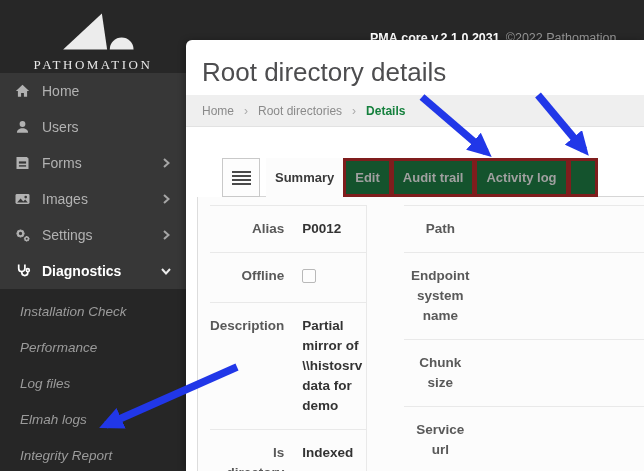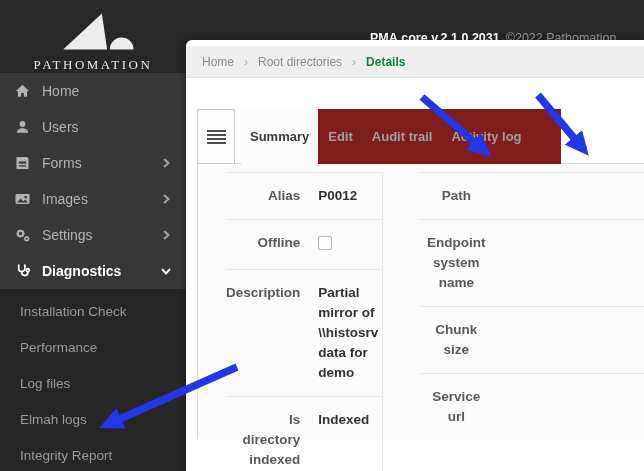--- a/index.html
+++ b/index.html
@@ -21,43 +21,43 @@
   .brand { height: 95px; background: #272727; text-align: center; padding-top: 9px; cursor: pointer; }
   .brand svg { display: block; margin: 0 auto; }
   .brand-name { display: block; margin-top: 4px; font-family: "Liberation Serif", serif; font-size: 13px; letter-spacing: 2.5px; color: #e8e8e8; }
   .menu { background: #373737; }
   .mi { height: 36px; display: flex; align-items: center; padding: 0 14px 0 14px; color: #b2b2b2; font-size: 14px; cursor: pointer; }
   .mi .ico { width: 18px; height: 16px; margin-right: 10px; flex: 0 0 18px; display: flex; align-items: center; }
   .mi .lbl { flex: 1; }
   .mi .chev { width: 12px; height: 12px; opacity: .9; }
   .mi.active { color: #ffffff; font-weight: bold; }
   .submenu { background: #262626; padding-top: 4px; flex: 1; }
-  .smi { height: 36px; display: flex; align-items: center; padding-left: 20px; color: #9b9b9b; font-size: 13.5px; cursor: pointer; }
+  .smi { height: 36px; display: flex; align-items: center; padding-left: 20px; color: #9b9b9b; font-size: 13.5px; cursor: pointer; font-style: italic; }
 
   
   .content { position: absolute; left: 186px; top: 40px; width: 458px; height: 431px; background: #ffffff; border-top-left-radius: 6px; overflow: hidden; z-index: 2; box-shadow: -2px 0 6px rgba(0,0,0,.25); }
   .page-title { margin: 15px 0 0 16px; font-size: 26px; line-height: 34px; font-weight: normal; color: #4d4d4f; }
   .breadcrumb { margin-top: 6px; height: 32px; background: #efefef; border-bottom: 1px solid #e2e2e2; display: flex; align-items: center; padding: 0 16px; font-size: 12px; color: #8a8a8a; }
   .breadcrumb .crumb { cursor: pointer; }
   .breadcrumb .crumb.current { font-weight: bold; color: #15803d; cursor: default; }
   .breadcrumb .sep { margin: 0 10px; color: #aaa; font-size: 12px; }
 
   
-  .tabs-row { display: flex; align-items: stretch; height: 55px; margin-top: 31px; padding-left: 11px; }
+  .tabs-row { display: flex; align-items: stretch; height: 39px; margin-top: 31px; padding-left: 11px; margin-left: 25px; }
   .menu-btn { width: 38px; border: 1px solid #c9c9c9; background: #fdfdfd; display: flex; align-items: center; justify-content: center; cursor: pointer; }
   .menu-btn .bars { width: 19px; height: 14px; background: repeating-linear-gradient(to bottom, #4a4a4a 0, #4a4a4a 2px, transparent 2px, transparent 4px); }
   .tab-gap { width: 6px; border-bottom: 1px solid #d6d6d6; }
-  .tab { display: flex; align-items: center; padding: 0 9px; font-size: 13px; font-weight: bold; color: #a0a0a0; border: 1px solid #7f1d1d; background: #7f1d1d; margin-left: -1px; cursor: pointer; white-space: nowrap; }
+  .tab { display: flex; align-items: center; padding: 0 9px; font-size: 13px; font-weight: bold; color: #a0a0a0; border: 3px solid #7f1d1d; background: #14532d; margin-left: -1px; cursor: pointer; white-space: nowrap; }
   .tab.first { margin-left: 0; }
   .tab.active { border: none; background: #fcfcfc; color: #3a3a3a; margin-left: 0; }
   .tab.partial { width: 30px; }
   .tab-fill { flex: 1; border-bottom: 1px solid #d6d6d6; }
 
   
-  .tab-body { margin-left: 11px; background: #fcfcfc; border-left: 1px solid #dddddd; padding: 8px 0 0 28px; display: flex; gap: 37px; align-items: flex-start; height: 275px; }
+  .tab-body { margin-left: 11px; background: #fcfcfc; border-left: 1px solid #dddddd; padding: 8px 0 0 12px; display: flex; gap: 37px; align-items: flex-start; height: 275px; }
   table.summary { border-collapse: collapse; font-size: 13.5px; }
   table.summary.left { width: 314px; border-right: 1px solid #e9e9e9; }
   table.summary.right { width: 300px; flex: 0 0 300px; }
   table.summary th, table.summary td { border-top: 1px solid #e9e9e9; vertical-align: top; line-height: 20px; }
   table.summary th { width: 96px; padding: 13px 10px 13px 0; text-align: right; color: #595959; font-weight: bold; word-spacing: 30em; }
   table.summary.right th { width: 78px; padding-right: 6px; text-align: center; }
   table.summary td { padding: 13px 4px 13px 8px; color: #333333; font-weight: bold; text-align: left; }
   .val-narrow { max-width: 112px; }
   .cbx { appearance: none; -webkit-appearance: none; width: 14px; height: 14px; border: 1px solid #b9b9b9; border-radius: 2px; background: #fdfdfd; margin-top: 3px; display: inline-block; cursor: pointer; }
 
@@ -167,20 +167,21 @@
   <div class="submenu">
     <div class="smi">Installation Check</div>
     <div class="smi">Performance</div>
     <div class="smi">Log files</div>
     <div class="smi">Elmah logs</div>
     <div class="smi">Integrity Report</div>
   </div>
 </aside>
 
 <main class="content">
+  <h1 class="page-title">Root directory details</h1>
 
   <div class="breadcrumb">
     <span class="crumb">Home</span>
     <span class="sep">›</span>
     <span class="crumb">Root directories</span>
     <span class="sep">›</span>
     <span class="crumb current">Details</span>
   </div>
 
   <div class="tabs-row">

